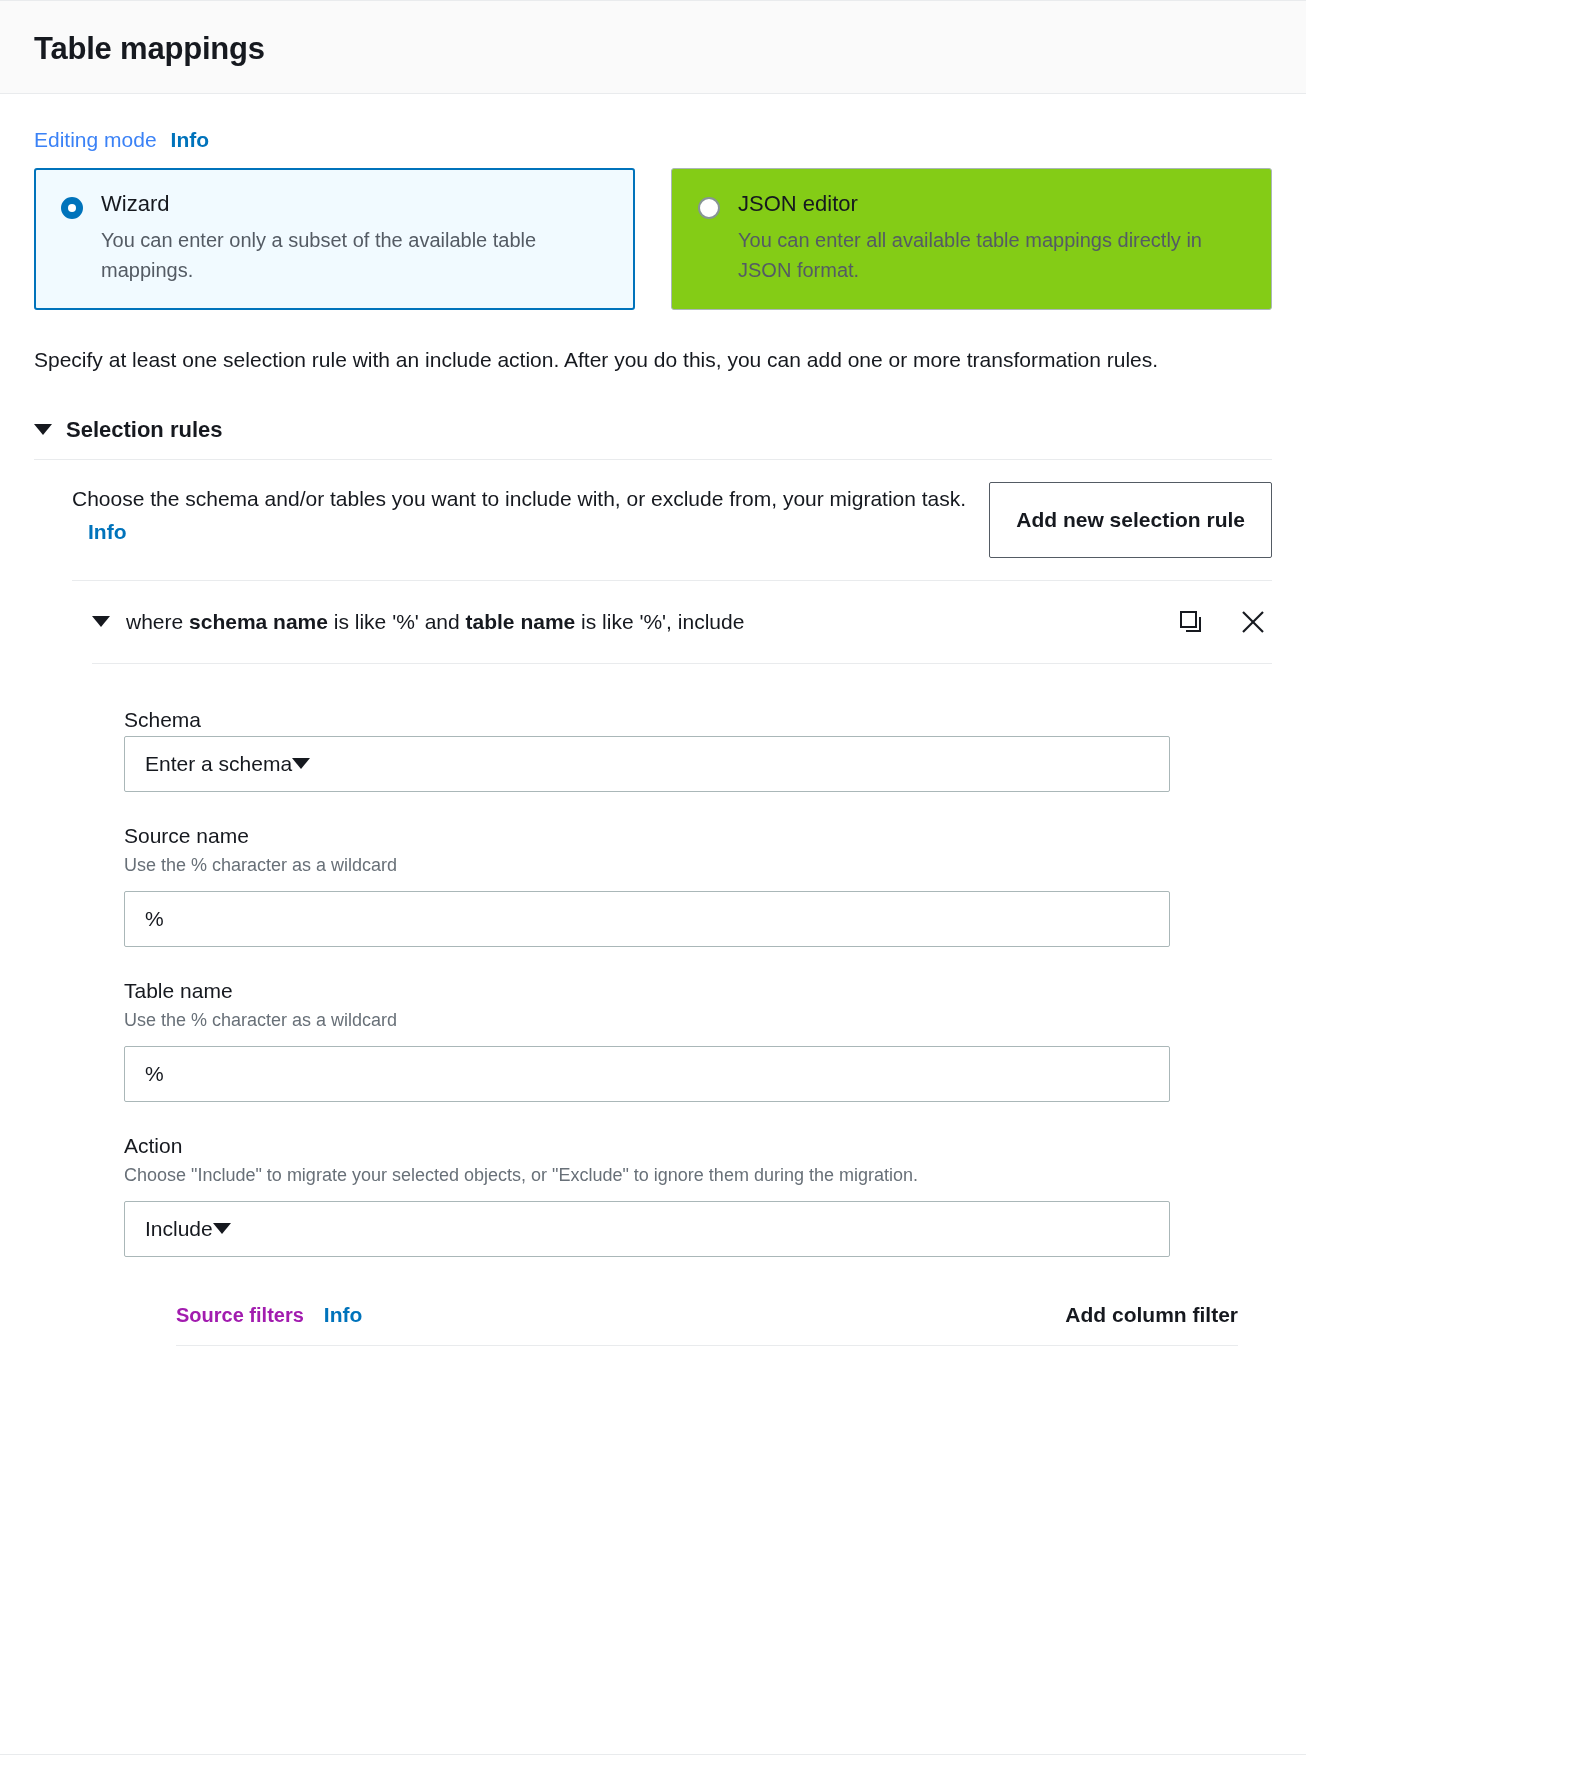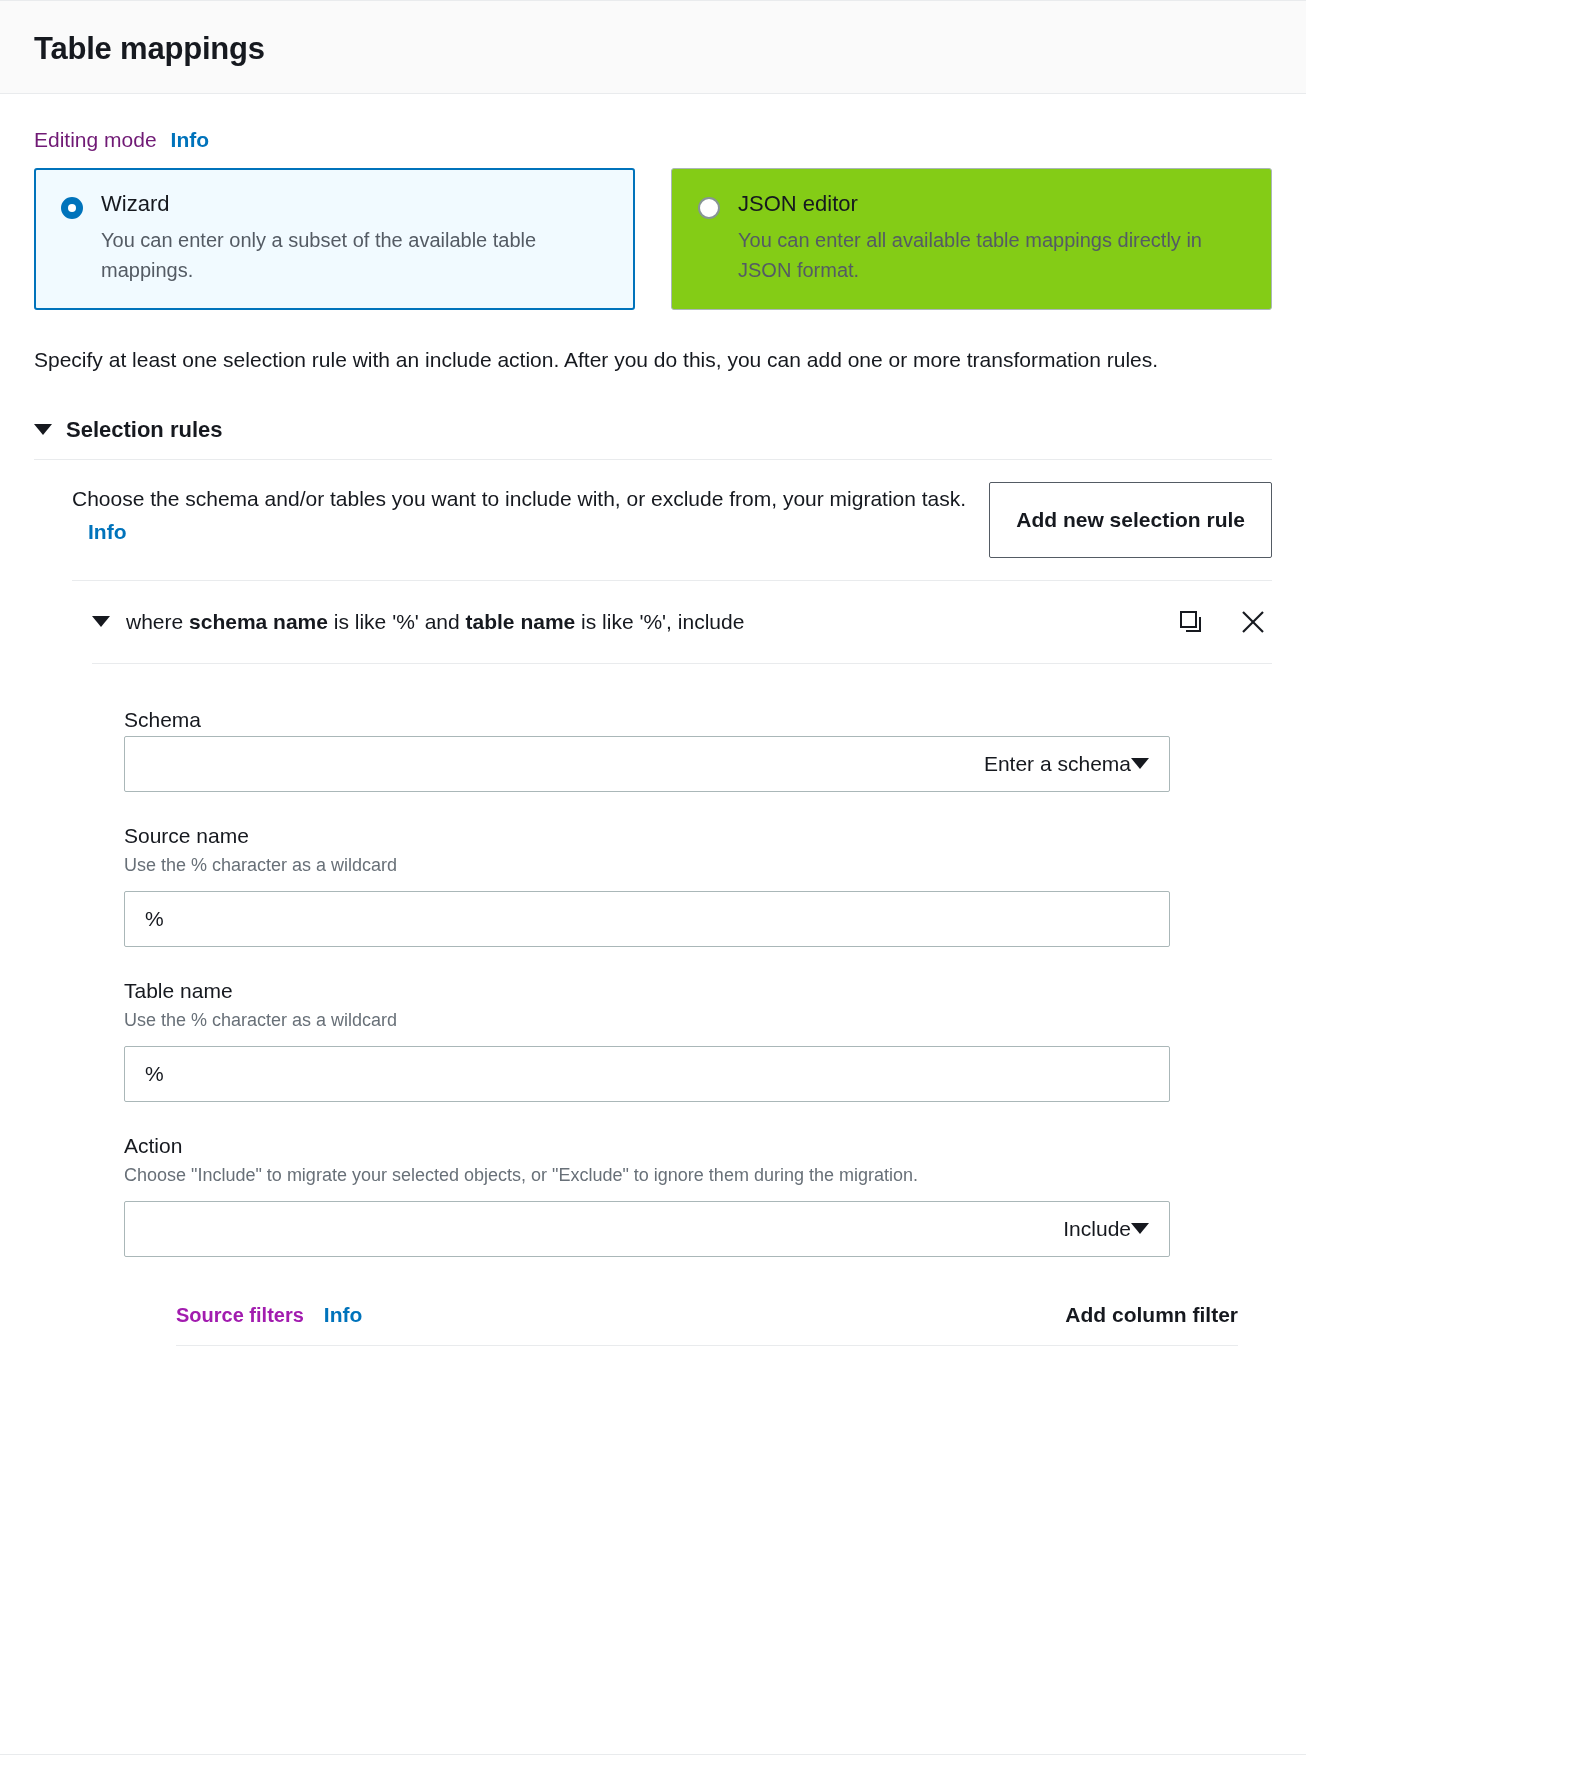--- a/index.html
+++ b/index.html
@@ -42,21 +42,21 @@
     flex: 1;
   }
   .field-label-row {
     display: flex;
     align-items: baseline;
     gap: 14px;
     margin-bottom: 16px;
   }
   .field-label {
     font-size: 21px;
-    color: #701a75;
+    color: #3b82f6;
   }
   .info-link {
     font-size: 21px;
     color: #0073bb;
     font-weight: bold;
     cursor: pointer;
     text-decoration: none;
   }
   
   .tile-row {
@@ -232,21 +232,21 @@
     border: 1px solid #aab7b8;
     border-radius: 2px;
     background: #ffffff;
     font-size: 21px;
     color: #16191f;
     padding: 0 20px;
     display: flex;
     align-items: center;
     font-family: "Liberation Sans", sans-serif;
   }
-  .select { justify-content: flex-end; cursor: pointer; }
+  .select { justify-content: flex-start; cursor: pointer; }
   .select-arrow {
     width: 0; height: 0;
     border-left: 9px solid transparent;
     border-right: 9px solid transparent;
     border-top: 11px solid #16191f;
   }
   .text-input { cursor: text; }
   
   .source-filters {
     margin-left: 104px;

